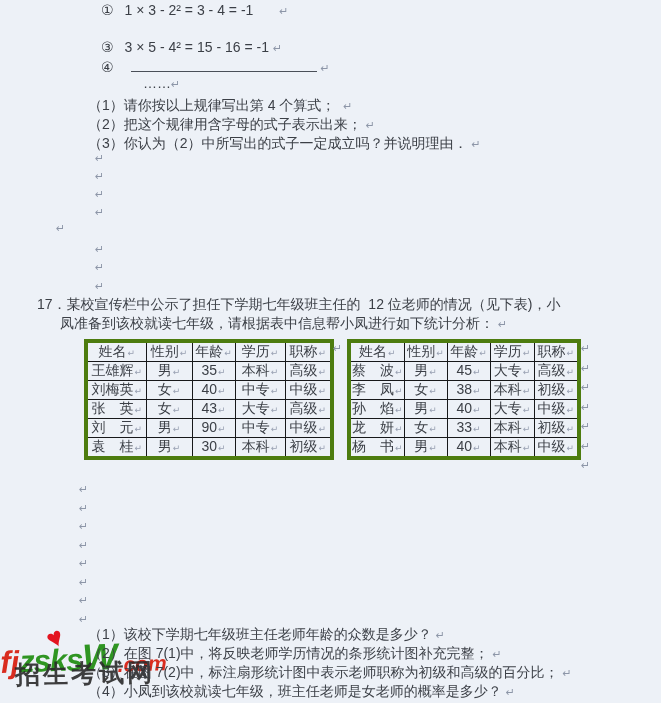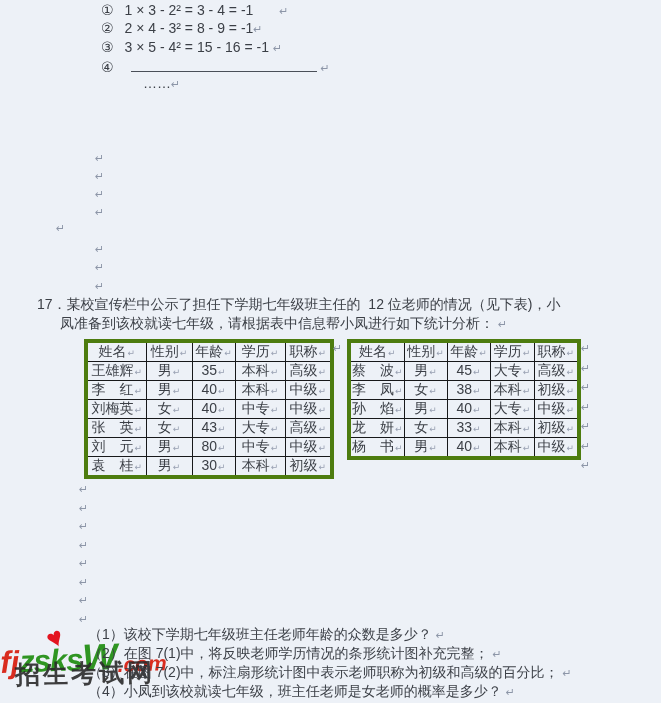--- a/index.html
+++ b/index.html
@@ -29,25 +29,27 @@
   .wm-hand{position:absolute;left:15px;top:657px;font-family:"DejaVu Serif","Liberation Serif",serif;
            font-weight:bold;font-size:25px;color:#2a2a2a;letter-spacing:3px;white-space:pre;
            transform:rotate(-1deg);z-index:1;opacity:.9;}
 </style>
 </head>
 <body>
 
 <div class="page">
 
   <div class="line" style="left:101px;top:2px"><span class="eq-num">①</span><span>1 × 3 - 2² = 3 - 4 = -1</span><span class="pmark gap26">↵</span></div>
-  <div class="line" style="left:101px;top:20px"><span class="eq-num">②</span><span>2 × 4 - 3² = 8 - 9 = -1</span><span class="pmark">↵</span></div>
   <div class="line" style="left:101px;top:39px"><span class="eq-num">③</span><span>3 × 5 - 4² = 15 - 16 = -1</span><span class="pmark gap4">↵</span></div>
   <div class="line" style="left:101px;top:57px"><span class="eq-num">④</span><span class="blankline"></span><span class="pmark gap4">↵</span></div>
   <div class="line" style="left:143px;top:75px"><span>……</span><span class="pmark">↵</span></div>
 
+  <div class="line" style="left:88px;top:97px"><span>（1）请你按以上规律写出第 4 个算式；</span><span class="pmark gap8">↵</span></div>
+  <div class="line" style="left:88px;top:116px"><span>（2）把这个规律用含字母的式子表示出来；</span><span class="pmark gap4">↵</span></div>
+  <div class="line" style="left:88px;top:135px"><span>（3）你认为（2）中所写出的式子一定成立吗？并说明理由．</span><span class="pmark gap4">↵</span></div>
 
   <div class="pmark abs" style="left:95px;top:152px">↵</div>
   <div class="pmark abs" style="left:95px;top:170px">↵</div>
   <div class="pmark abs" style="left:95px;top:188px">↵</div>
   <div class="pmark abs" style="left:95px;top:206px">↵</div>
   <div class="pmark abs" style="left:56px;top:222px">↵</div>
   <div class="pmark abs" style="left:95px;top:243px">↵</div>
   <div class="pmark abs" style="left:95px;top:261px">↵</div>
   <div class="pmark abs" style="left:95px;top:280px">↵</div>
 
@@ -73,44 +75,37 @@
       </thead>
       <tbody>
         <tr>
           <td><span class="ctext">王雄辉</span><span class="cpm">↵</span></td>
           <td><span class="ctext">男</span><span class="cpm">↵</span></td>
           <td><span class="ctext">35</span><span class="cpm">↵</span></td>
           <td><span class="ctext">本科</span><span class="cpm">↵</span></td>
           <td><span class="ctext">高级</span><span class="cpm">↵</span></td>
         </tr>
         <tr>
-          <td><span class="ctext">李　红</span><span class="cpm">↵</span></td>
-          <td><span class="ctext">男</span><span class="cpm">↵</span></td>
-          <td><span class="ctext">40</span><span class="cpm">↵</span></td>
-          <td><span class="ctext">本科</span><span class="cpm">↵</span></td>
-          <td><span class="ctext">中级</span><span class="cpm">↵</span></td>
-        </tr>
-        <tr>
           <td><span class="ctext">刘梅英</span><span class="cpm">↵</span></td>
           <td><span class="ctext">女</span><span class="cpm">↵</span></td>
           <td><span class="ctext">40</span><span class="cpm">↵</span></td>
           <td><span class="ctext">中专</span><span class="cpm">↵</span></td>
           <td><span class="ctext">中级</span><span class="cpm">↵</span></td>
         </tr>
         <tr>
           <td><span class="ctext">张　英</span><span class="cpm">↵</span></td>
           <td><span class="ctext">女</span><span class="cpm">↵</span></td>
           <td><span class="ctext">43</span><span class="cpm">↵</span></td>
           <td><span class="ctext">大专</span><span class="cpm">↵</span></td>
           <td><span class="ctext">高级</span><span class="cpm">↵</span></td>
         </tr>
         <tr>
           <td><span class="ctext">刘　元</span><span class="cpm">↵</span></td>
           <td><span class="ctext">男</span><span class="cpm">↵</span></td>
-          <td><span class="ctext">80</span><span class="cpm">↵</span></td>
+          <td><span class="ctext">90</span><span class="cpm">↵</span></td>
           <td><span class="ctext">中专</span><span class="cpm">↵</span></td>
           <td><span class="ctext">中级</span><span class="cpm">↵</span></td>
         </tr>
         <tr>
           <td><span class="ctext">袁　桂</span><span class="cpm">↵</span></td>
           <td><span class="ctext">男</span><span class="cpm">↵</span></td>
           <td><span class="ctext">30</span><span class="cpm">↵</span></td>
           <td><span class="ctext">本科</span><span class="cpm">↵</span></td>
           <td><span class="ctext">初级</span><span class="cpm">↵</span></td>
         </tr>

